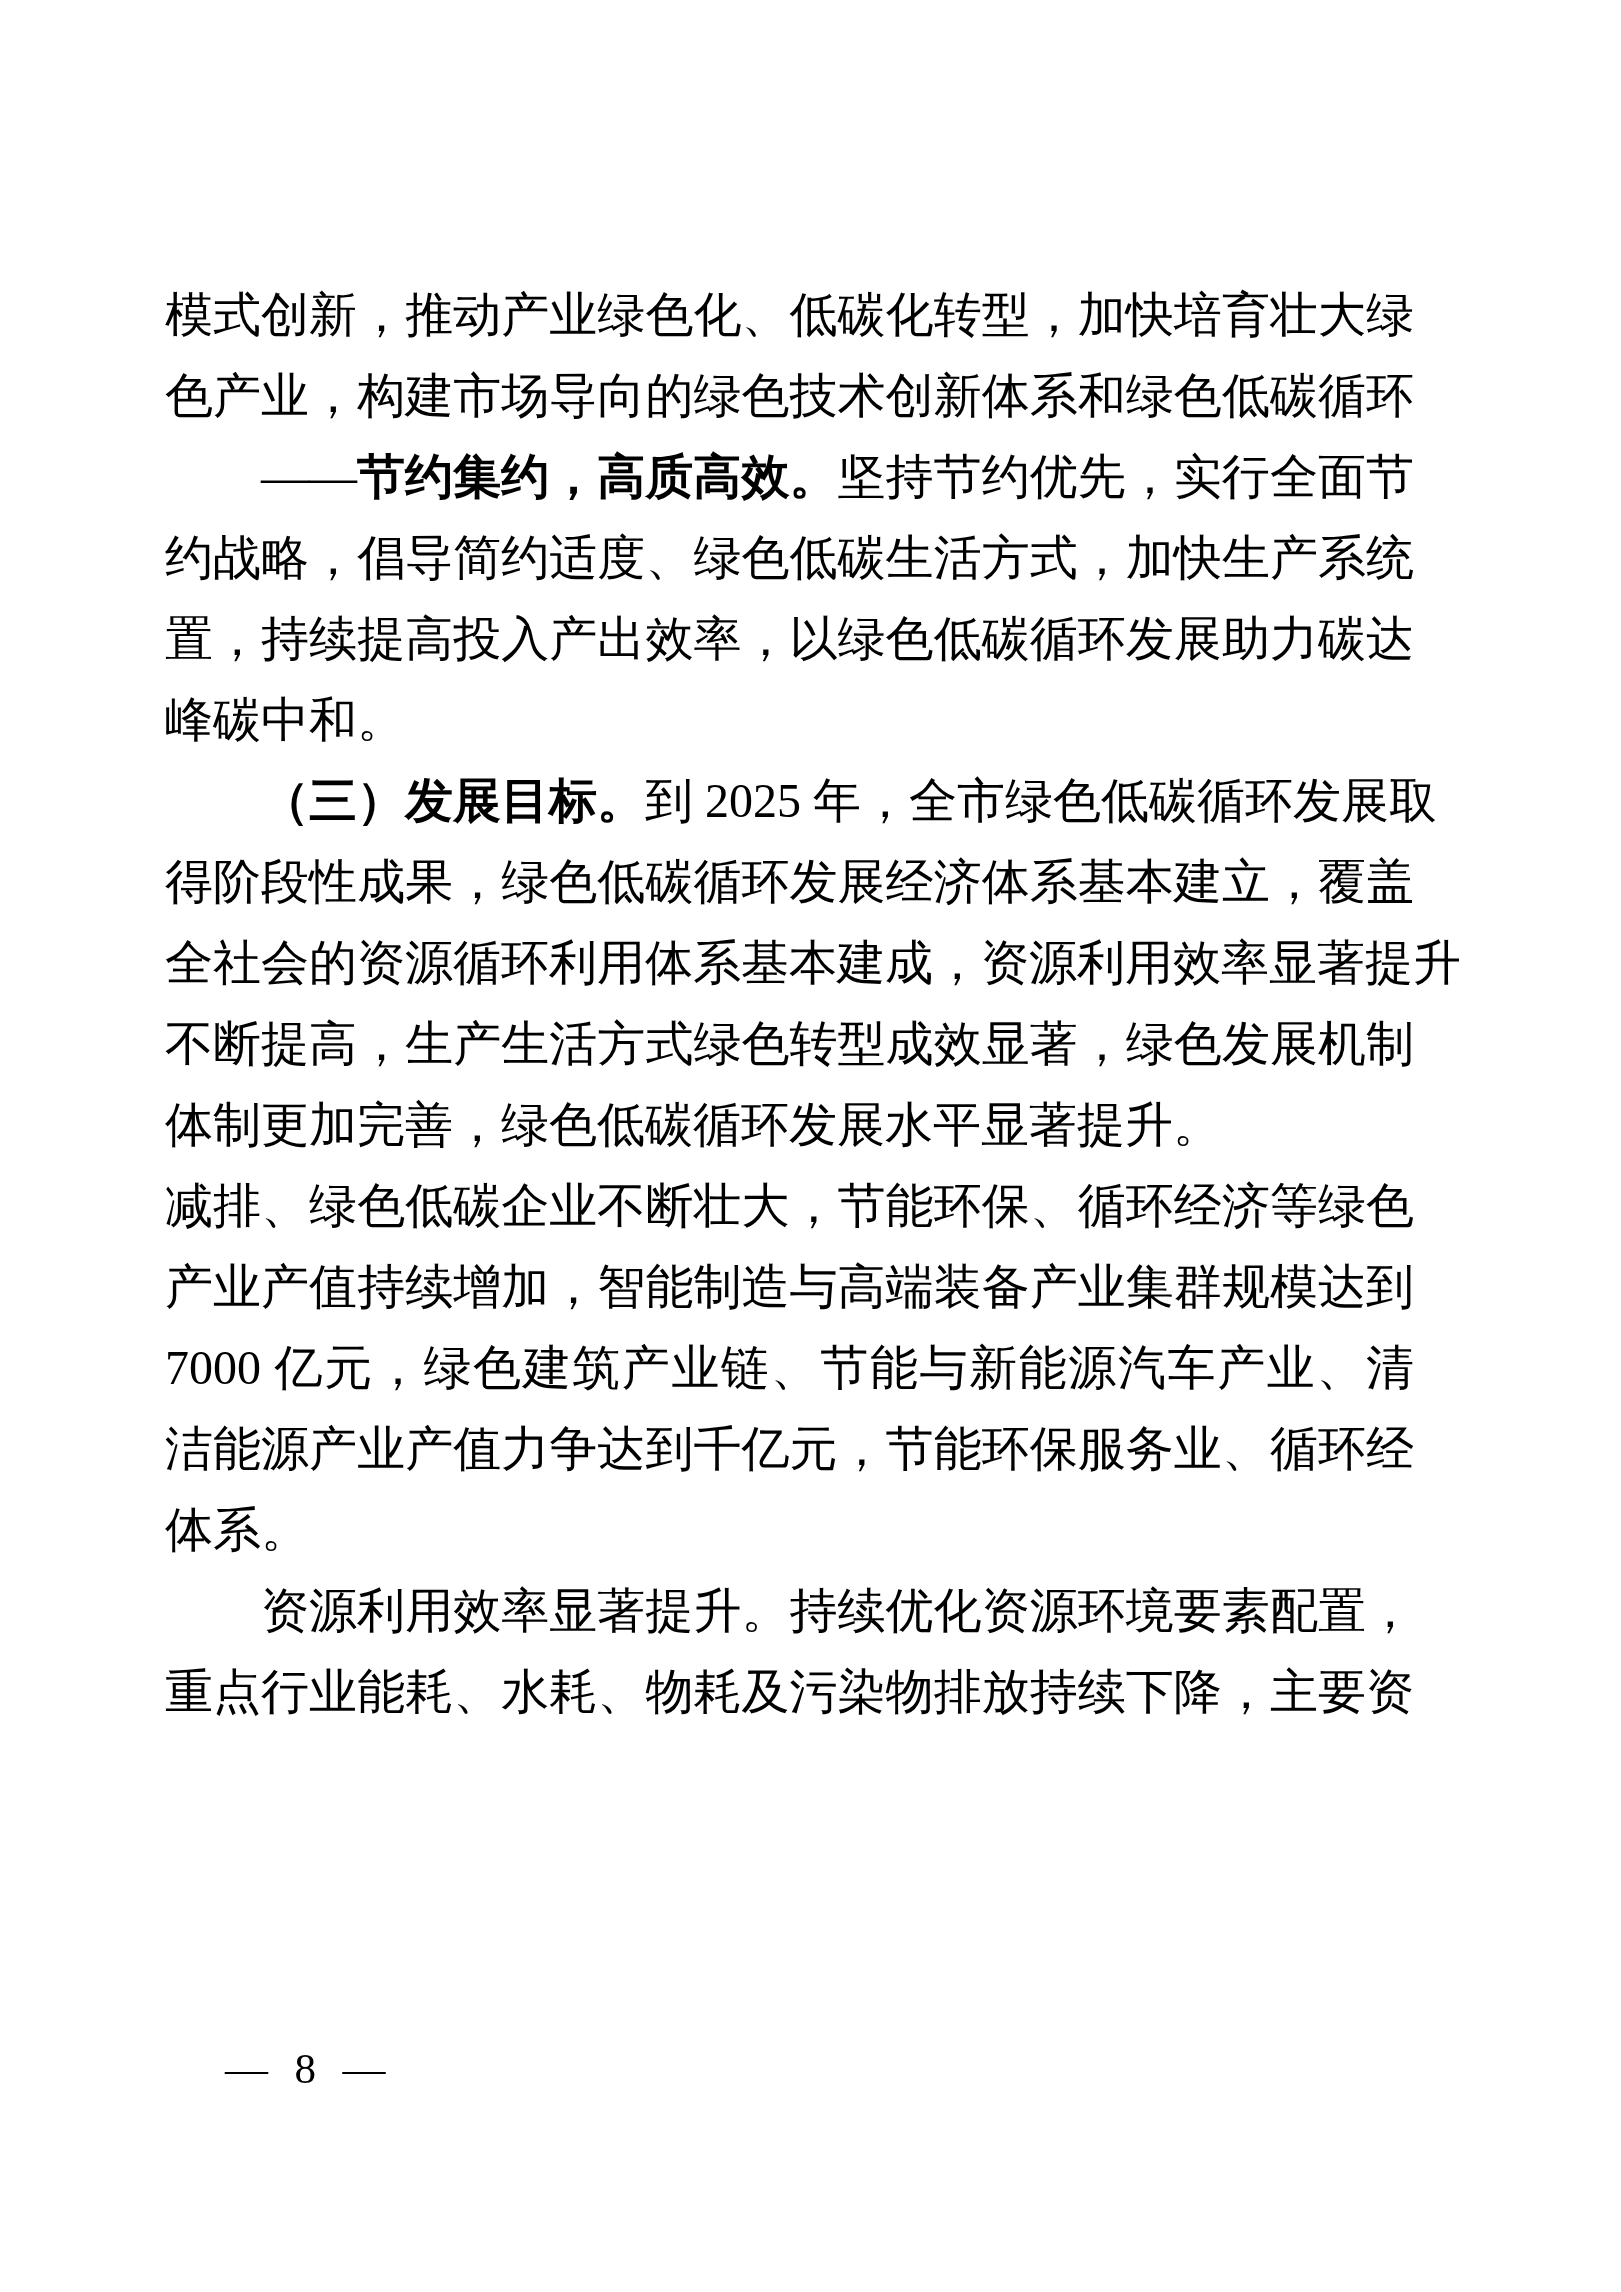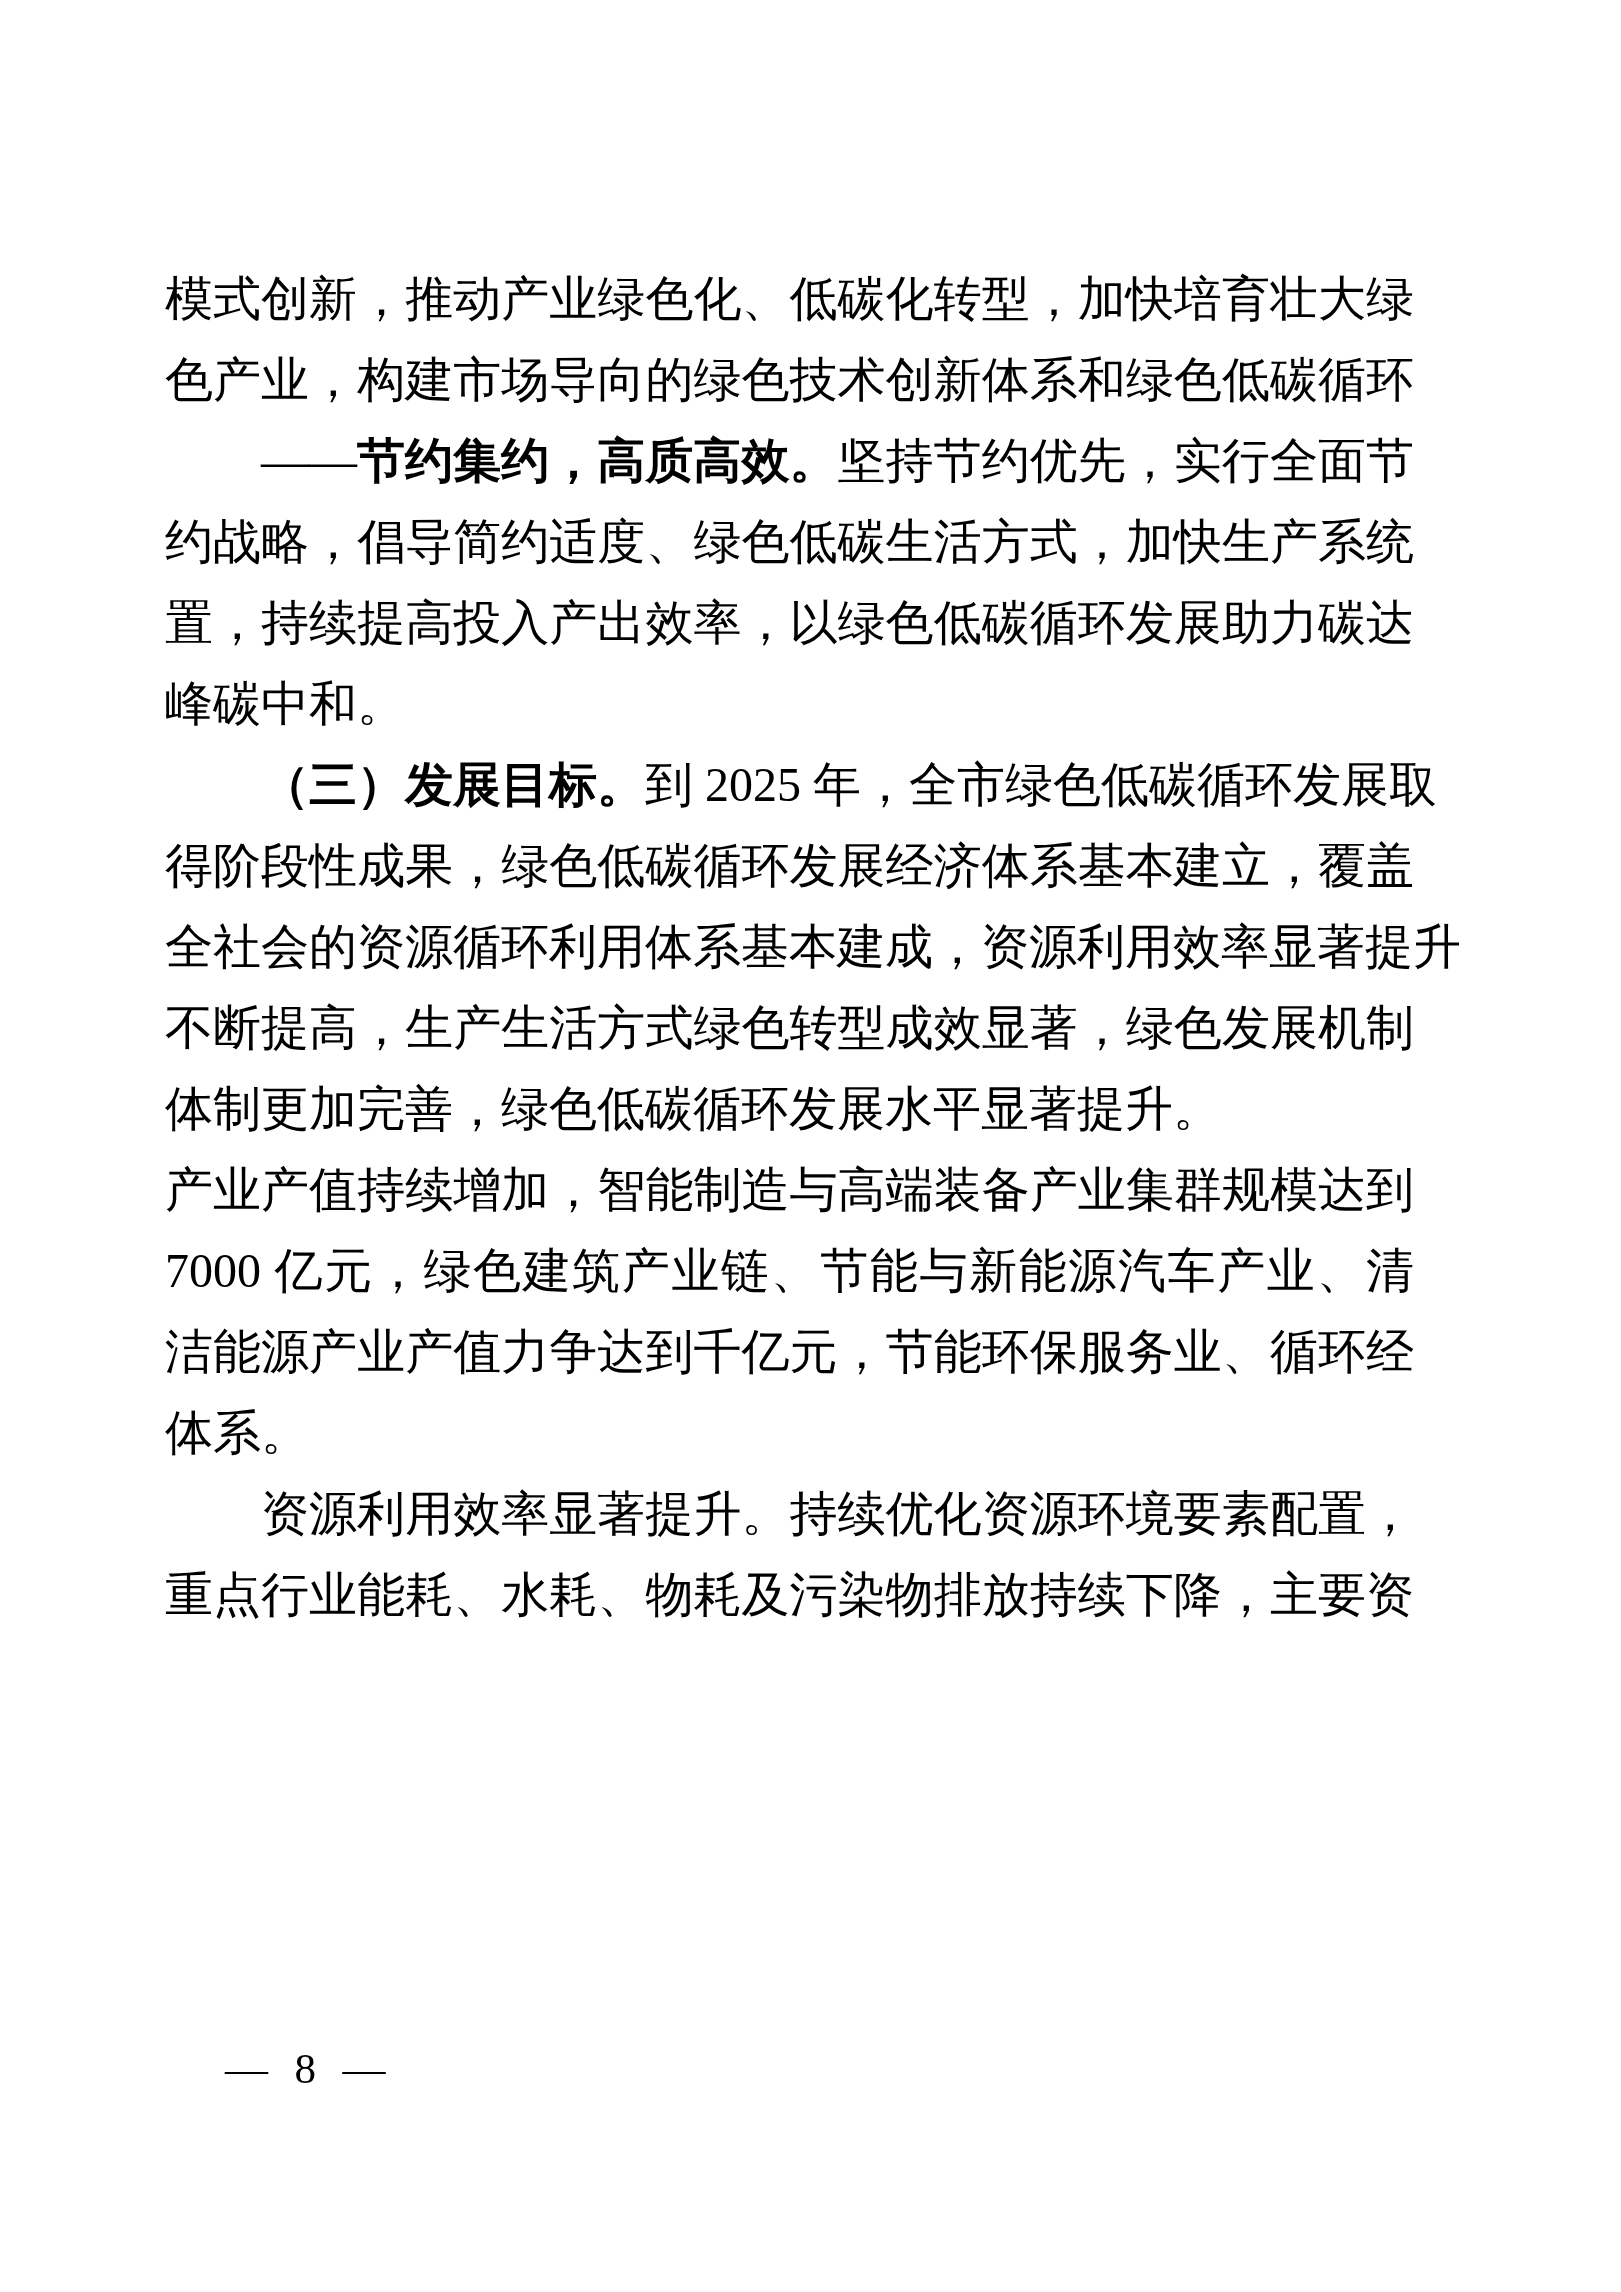--- a/index.html
+++ b/index.html
@@ -12,21 +12,21 @@
     width: 1621px;
     height: 2293px;
     background: #ffffff;
     overflow: hidden;
     font-family: "Liberation Serif", "DejaVu Serif", serif;
     color: #000000;
   }
   .text-block {
     position: absolute;
     left: 165px;
-    top: 258px;
+    top: 274px;
     width: 1260px;
   }
   .line {
     width: 1249px;
     height: 81px;
     line-height: 81px;
     font-size: 48px;
     box-sizing: border-box;
     white-space: nowrap;
     text-align: justify;
@@ -61,20 +61,21 @@
       <div class="line"><span class="seg">色产业，构建市场导向的绿色技术创新体系和绿色低碳循环</span></div>
       <div class="line indent"><span class="seg">——</span><span class="seg bold">节约集约，高质高效。</span><span class="seg">坚持节约优先，实行全面节</span></div>
       <div class="line"><span class="seg">约战略，倡导简约适度、绿色低碳生活方式，加快生产系统</span></div>
       <div class="line"><span class="seg">置，持续提高投入产出效率，以绿色低碳循环发展助力碳达</span></div>
       <div class="line para-end"><span class="seg">峰碳中和。</span></div>
       <div class="line indent"><span class="seg bold">（三）发展目标。</span><span class="seg">到 2025 年，全市绿色低碳循环发展取</span></div>
       <div class="line"><span class="seg">得阶段性成果，绿色低碳循环发展经济体系基本建立，覆盖</span></div>
       <div class="line"><span class="seg">全社会的资源循环利用体系基本建成，资源利用效率显著提升</span></div>
       <div class="line"><span class="seg">不断提高，生产生活方式绿色转型成效显著，绿色发展机制</span></div>
       <div class="line para-end"><span class="seg">体制更加完善，绿色低碳循环发展水平显著提升。</span></div>
+      <div class="line"><span class="seg">减排、绿色低碳企业不断壮大，节能环保、循环经济等绿色</span></div>
       <div class="line"><span class="seg">产业产值持续增加，智能制造与高端装备产业集群规模达到</span></div>
       <div class="line"><span class="seg">7000 亿元，绿色建筑产业链、节能与新能源汽车产业、清</span></div>
       <div class="line"><span class="seg">洁能源产业产值力争达到千亿元，节能环保服务业、循环经</span></div>
       <div class="line para-end"><span class="seg">体系。</span></div>
       <div class="line indent"><span class="seg">资源利用效率显著提升。持续优化资源环境要素配置，</span></div>
       <div class="line"><span class="seg">重点行业能耗、水耗、物耗及污染物排放持续下降，主要资</span></div>
     </div>
   <div class="footer">— 8 —</div>
 </div>
 

